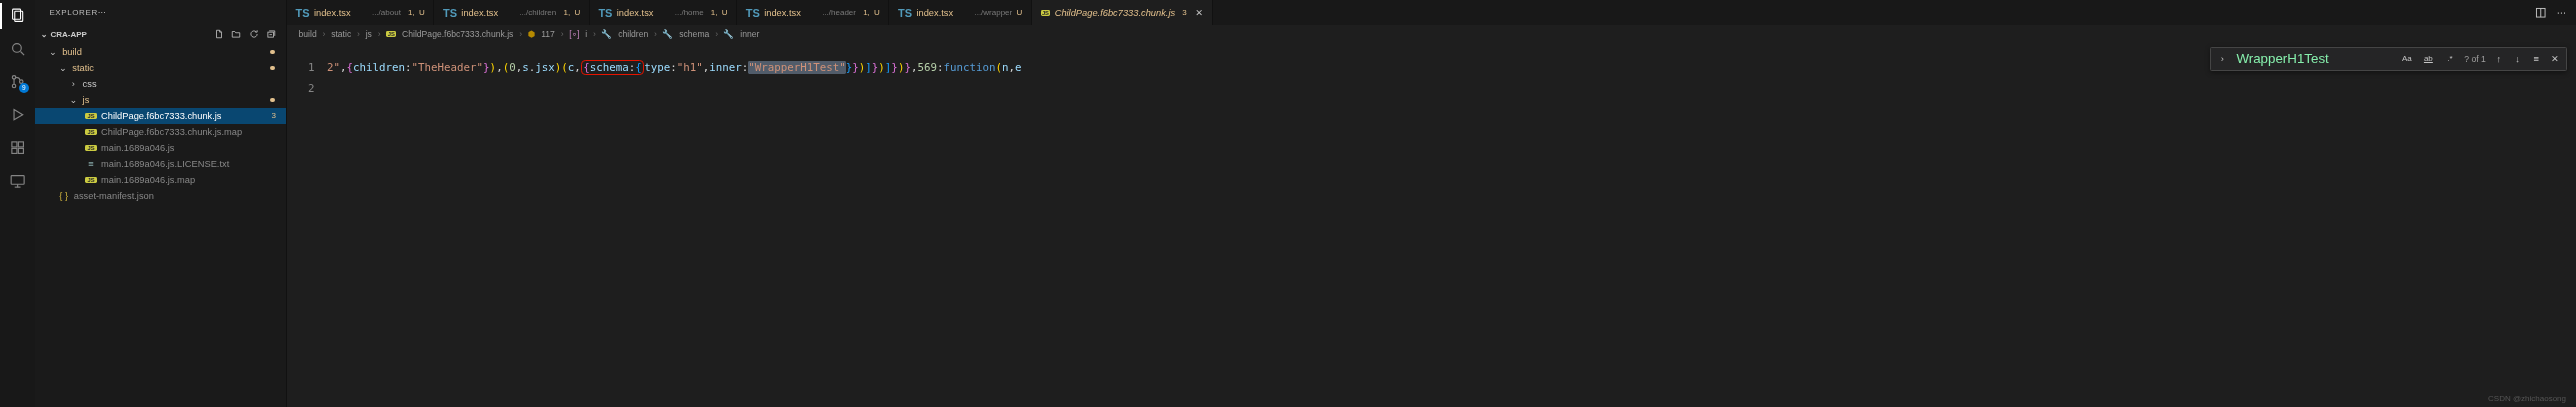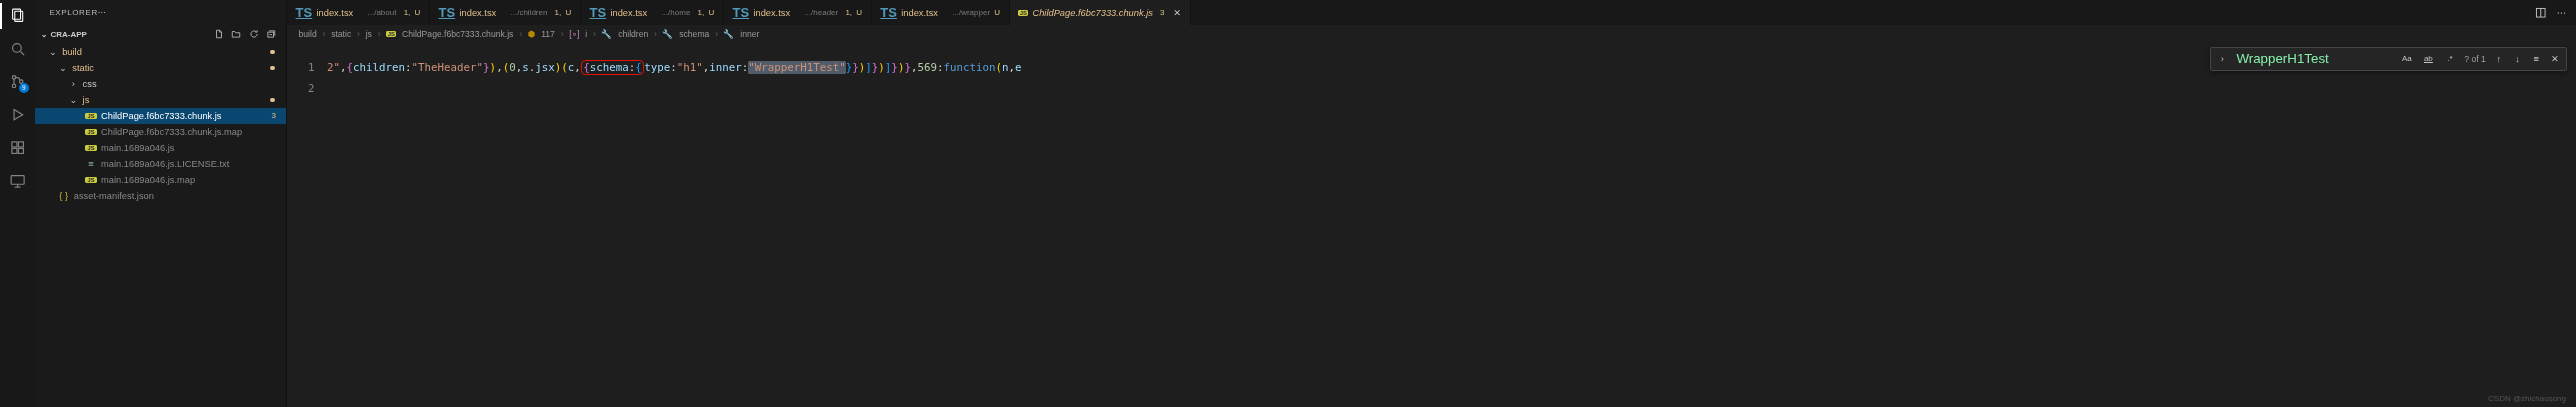--- a/index.html
+++ b/index.html
@@ -80,24 +80,24 @@
   .brace-icon{color:#d4b73f;}
 
   
   .main{flex:1;display:flex;flex-direction:column;background:#1e1e1e;position:relative;}
 
   .tabbar{height:25px;background:#181818;display:flex;align-items:stretch;}
   .tab{
     display:flex;align-items:center;gap:4.3px;padding:0 8.6px;border-right:0.7px solid #111;
     color:#969696;white-space:nowrap;background:#181818;
   }
-  .tab .ts{color:#519aba;font-size:13px;font-weight:700;text-decoration:underline;}
+  .tab .ts{color:#519aba;font-size:11px;font-weight:700;}
   .tab .jsb{background:#cbcb41;color:#272727;font-size:5.8px;font-weight:700;padding:0 1.4px;border-radius:1.4px;}
   .tab .fname{}
-  .tab .fpath{color:#7a7a7a;font-size:8px;margin-left:10px;}
+  .tab .fpath{color:#7a7a7a;font-size:8px;margin-left:17px;}
   .tab .mcount{color:#e2c08d;margin-left:2.9px;font-size:8px;}
   .tab .mletter{color:#e2c08d;font-size:8px;}
   .tab.modified .fname{color:#e2c08d;}
   .tab.active{background:#1e1e1e;color:#fff;}
   .tab.active .fname{color:#e2c08d;}
   .tab .close{margin-left:4.3px;color:#c5c5c5;}
   .tabbar .endtools{margin-left:auto;display:flex;align-items:center;gap:10px;padding:0 10px;color:#c5c5c5;}
 
   .breadcrumbs{
     height:18.7px;display:flex;align-items:center;gap:5.8px;padding:0 11.5px;

